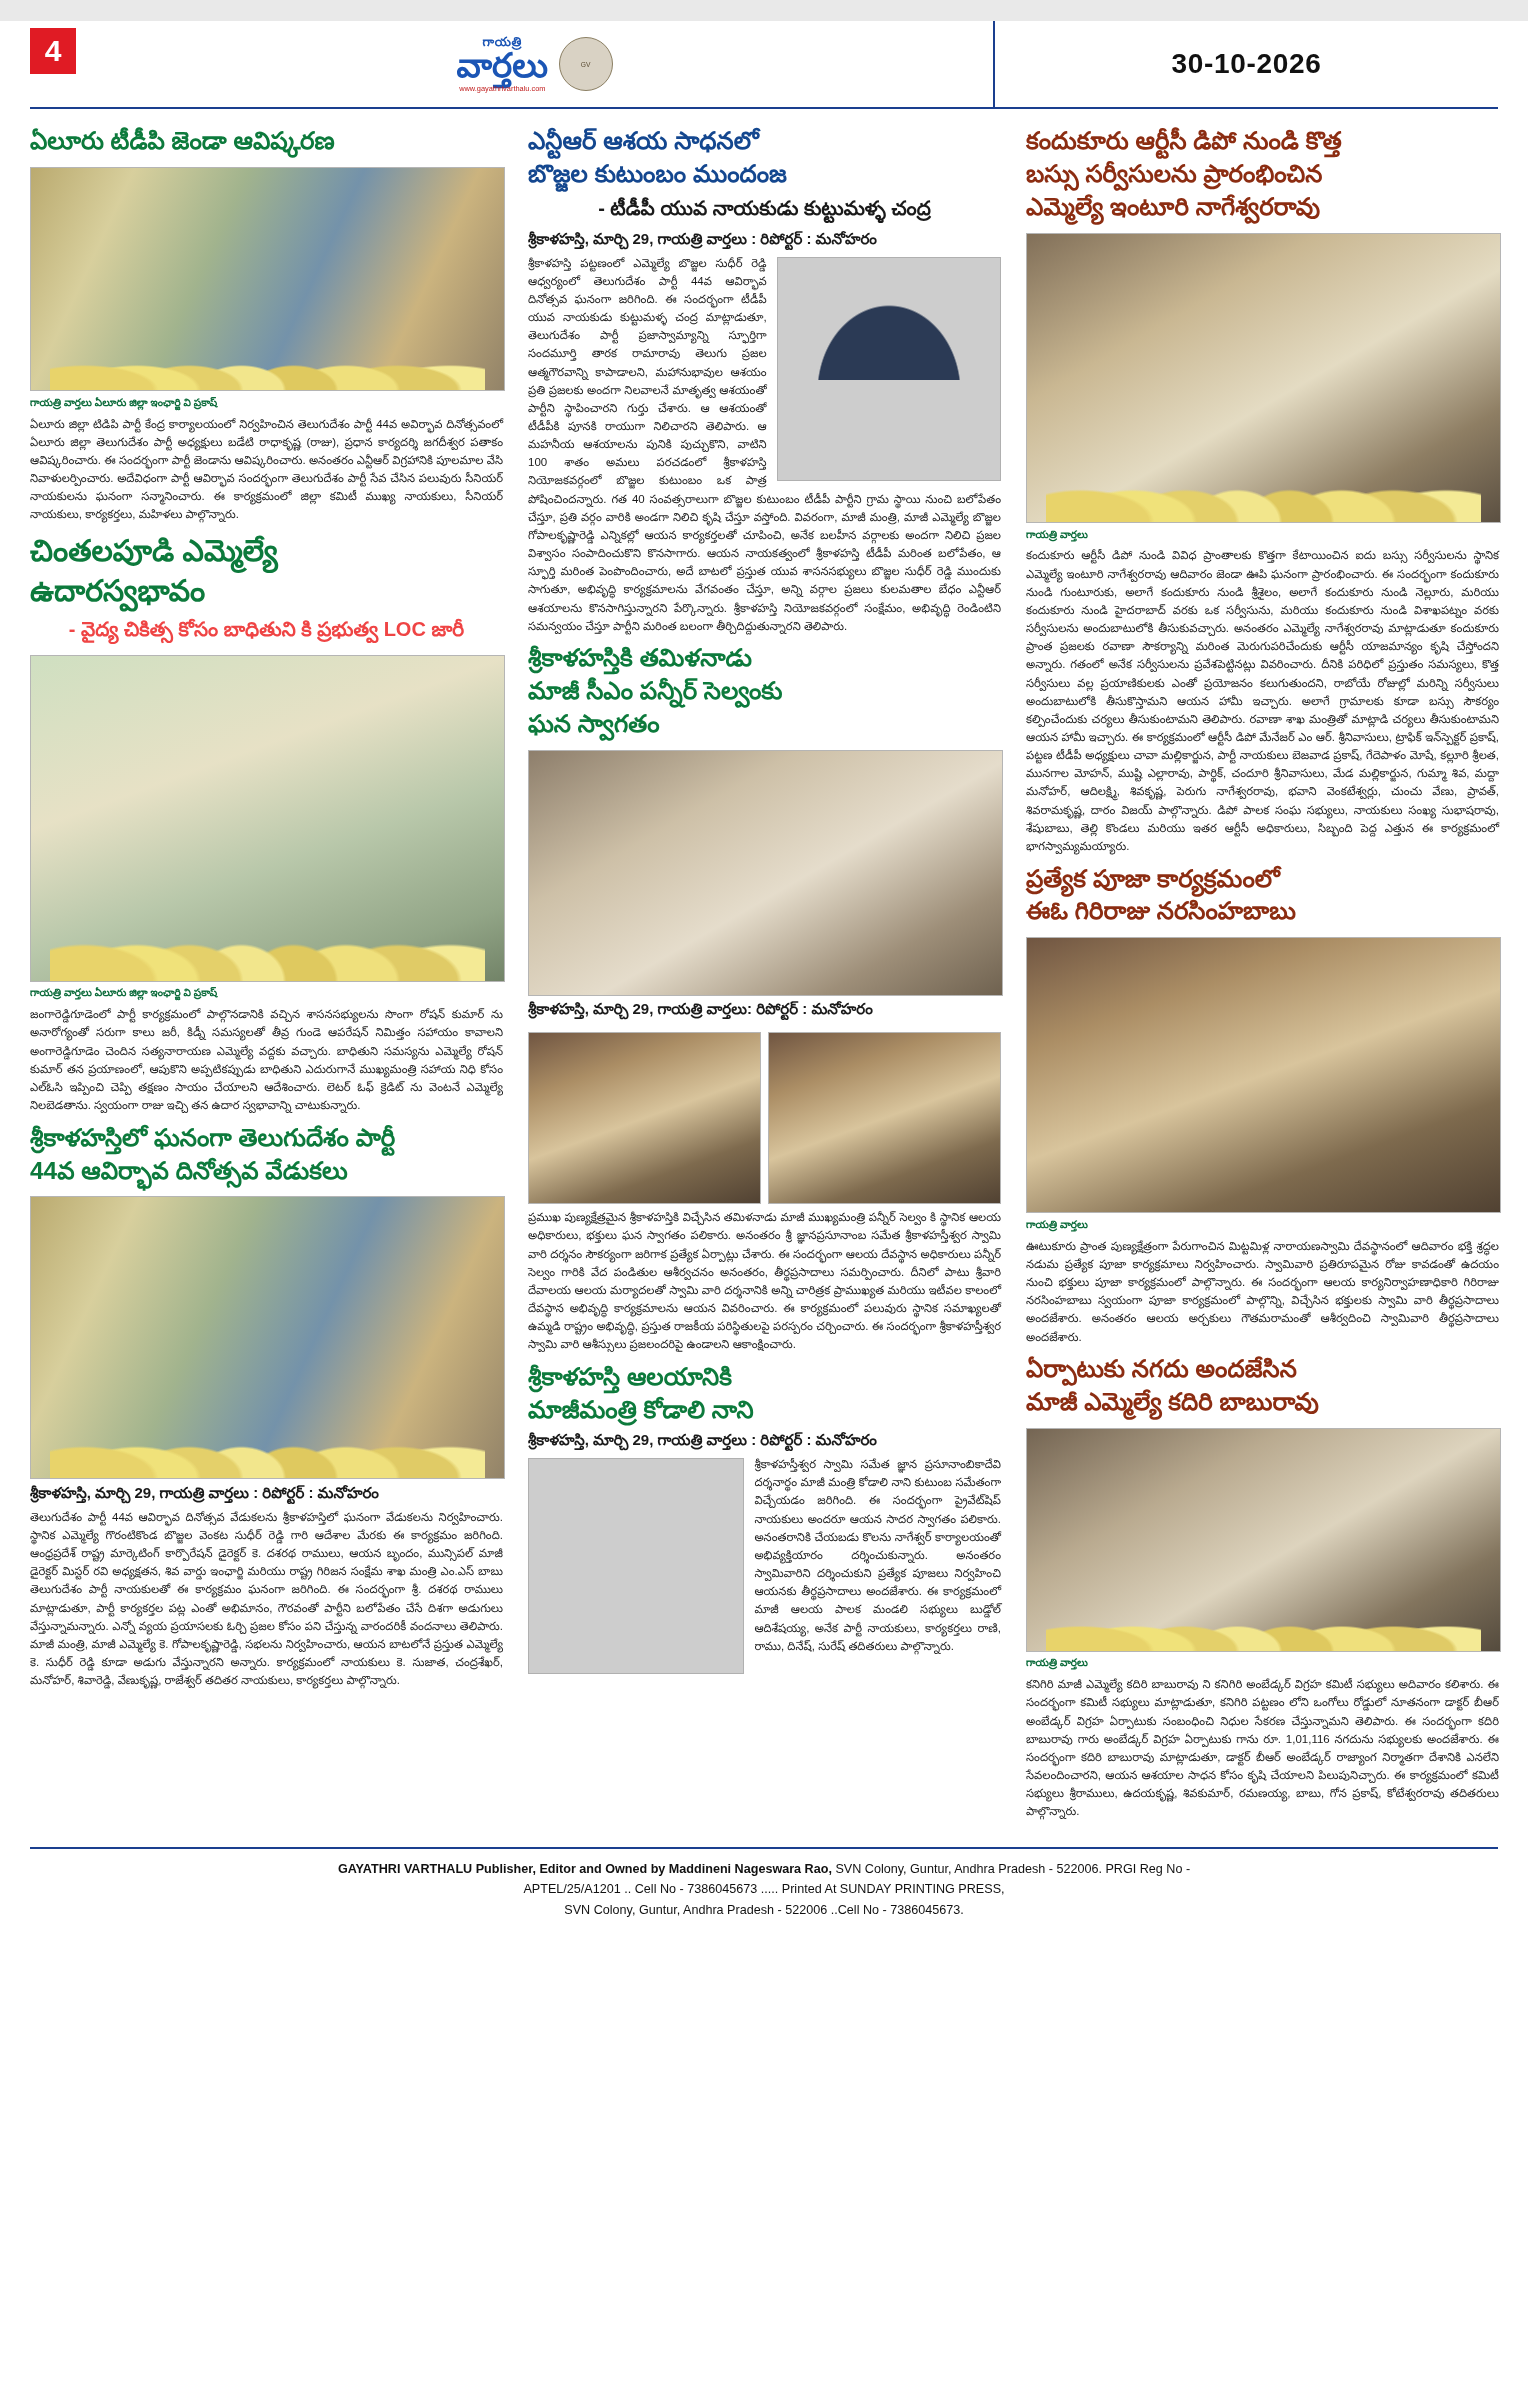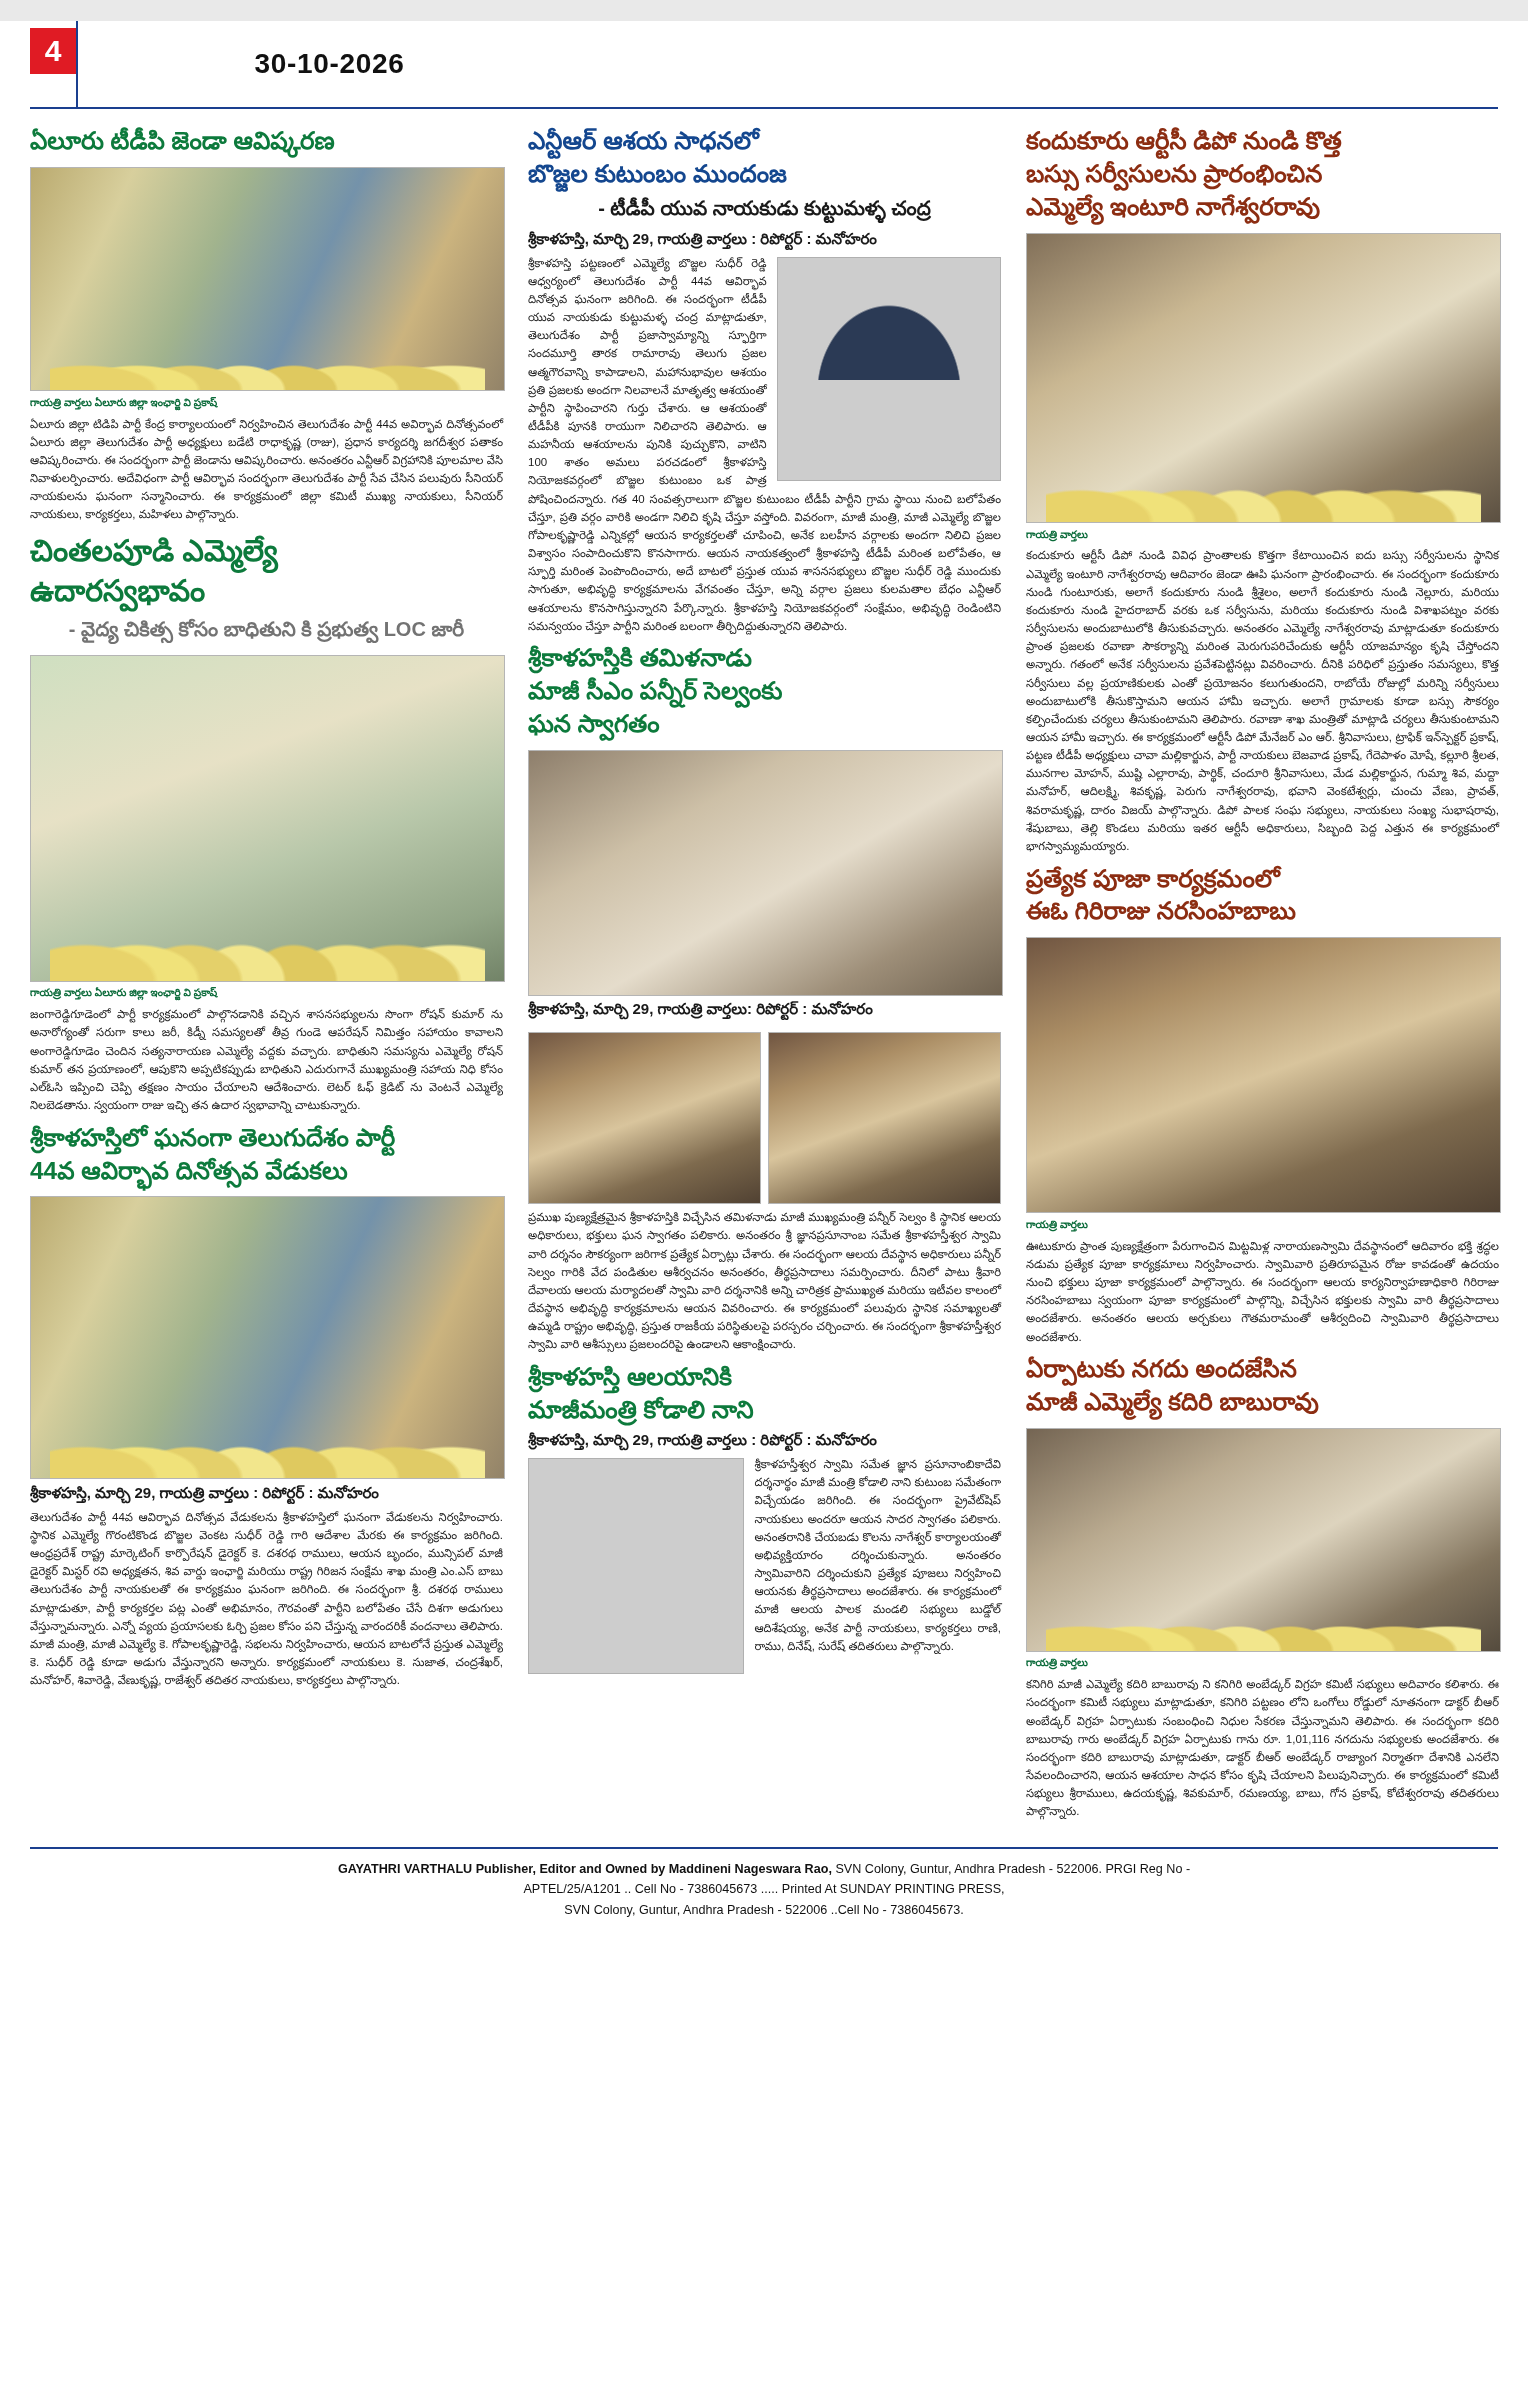--- a/index.html
+++ b/index.html
@@ -42,21 +42,21 @@
     color:#0b6b3a;font-weight:bold;text-align:left;line-height:1.35;
     font-family:"Liberation Sans",sans-serif;
   }
   .h-green-lg{font-size:24.4px;color:#0d7a3c;}
   .h-green-xl{font-size:30px;color:#0d7a3c;}
   .h-blue{font-size:24.4px;color:#14478f;}
   .h-maroon{font-size:24.4px;color:#8c2d12;}
   .subhead{
     text-align:center;color:#1a1a1a;font-size:20px;margin-top:6px;font-weight:bold;
   }
-  .subhead-blue{color:#737373;}
+  .subhead-blue{color:#ef4444;}
   .photo{
     width:100%;background:#cfcfcf;border:0.7px solid #b5b5b5;display:block;margin:9px 0 4.4px 0;
     position:relative;overflow:hidden;
   }
   .photo .ph-inner{
     position:absolute;inset:0;
     background:
       linear-gradient(115deg,#b9a86a 0%,#d8cf9a 18%,#9fb28a 38%,#6f8fa8 58%,#cbb27a 78%,#8f7f63 100%);
     opacity:.95;
   }
@@ -103,20 +103,28 @@
   .footer b{font-weight:bold;}
   .footer-line{display:block;}
 </style>
 </head>
 <body>
 
 <div class="page">
 
   <div class="masthead">
     <div class="page-num-box">4</div>
+    <div class="masthead-mid">
+      <div class="logo-wrap">
+        <div class="logo-top">గాయత్రి</div>
+        <div class="logo-main">వార్తలు</div>
+        <div class="logo-sub">www.gayathrivarthalu.com</div>
+      </div>
+      <div class="logo-badge">GV</div>
+    </div>
     <div class="masthead-right">
       <div class="masthead-date">30-10-2026</div>
     </div>
   </div>
 
   <div class="content">
 
     <div class="col">
 
       <div>

